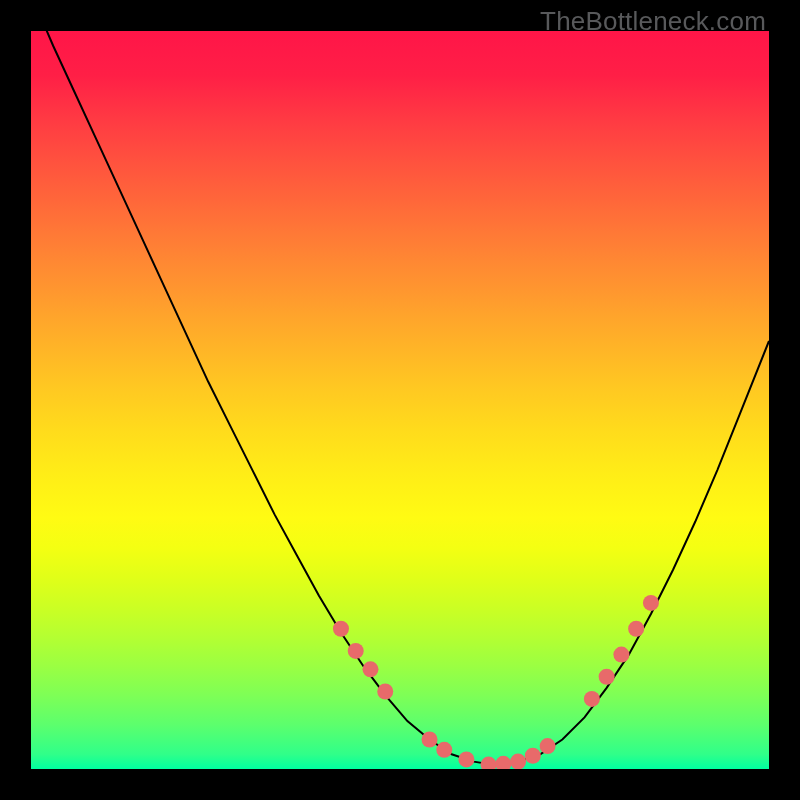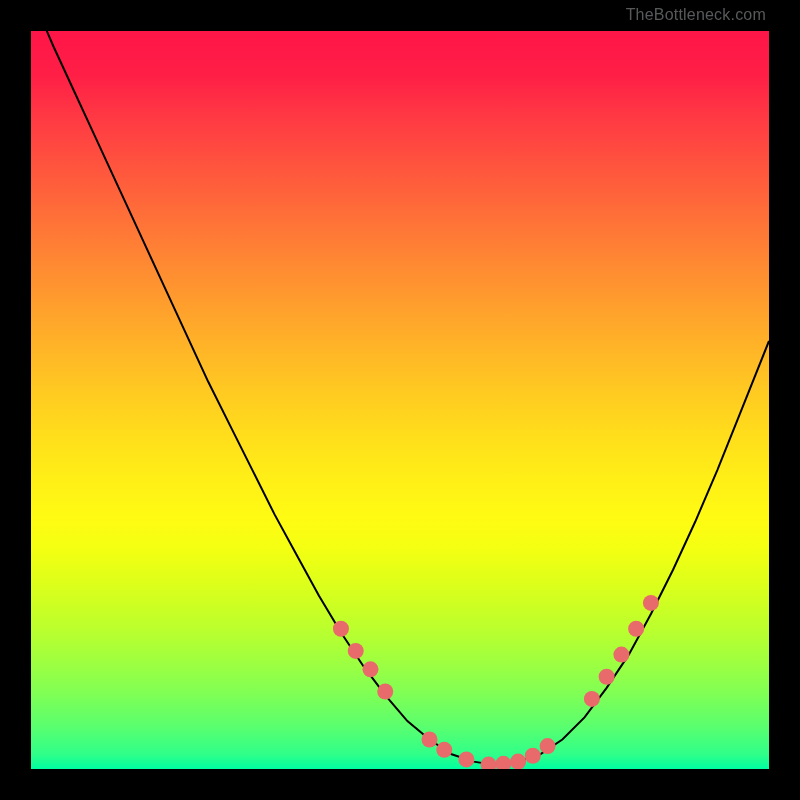--- a/index.html
+++ b/index.html
@@ -38,21 +38,21 @@
       #5cff6d 94%,
       #30ff89 98%,
       #00ffa0 100%
     );
   }
   .watermark {
     position: absolute;
     top: 6px;
     right: 34px;
     font-family: Arial, Helvetica, sans-serif;
-    font-size: 16px;
+    font-size: 26px;
     font-weight: 500;
     color: #58595b;
     letter-spacing: 0.2px;
   }
   svg.overlay {
     position: absolute;
     left: 31px;
     top: 31px;
     width: 738px;
     height: 738px;

